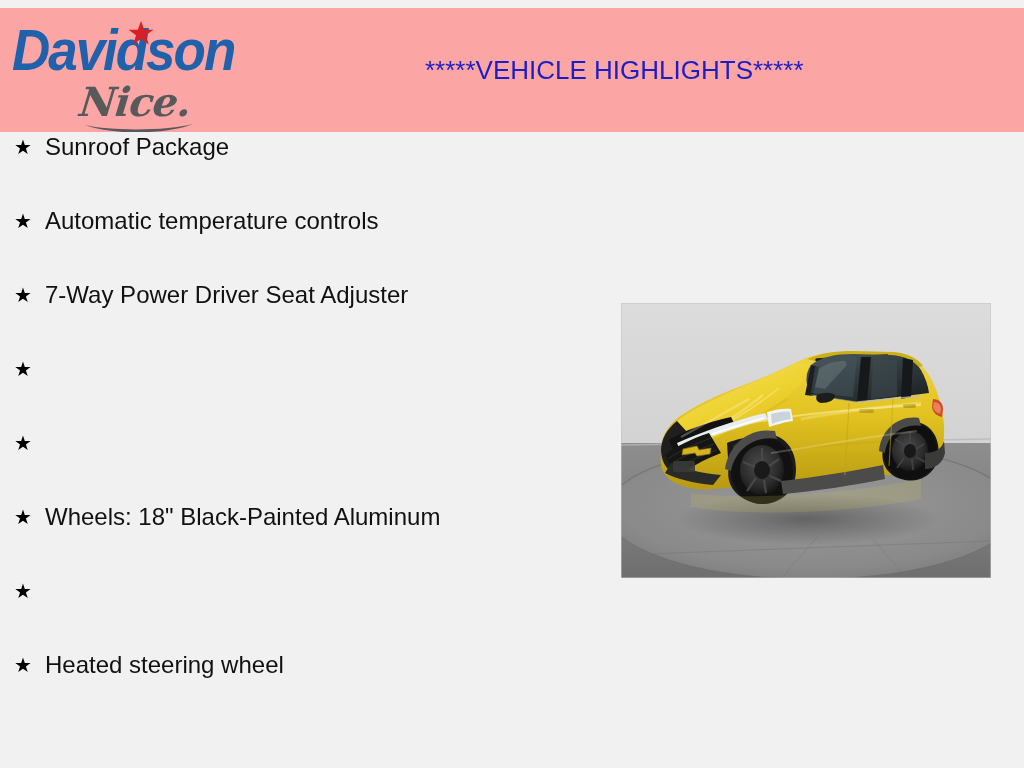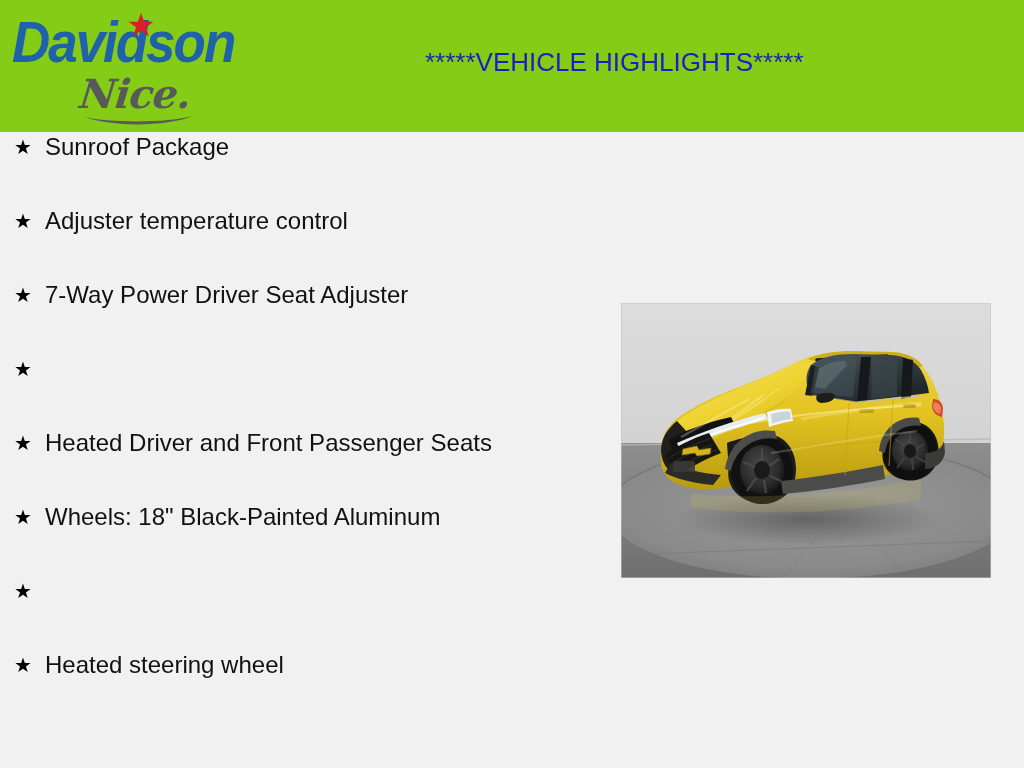--- a/index.html
+++ b/index.html
@@ -20,24 +20,24 @@
     position: relative;
     width: 1024px;
     height: 768px;
     background: #f1f1f1;
   }
 
   
   .header {
     position: absolute;
     left: 0;
-    top: 0;
+    top: 8px;
     width: 1024px;
     height: 132px;
-    background: #84cc16;
+    background: #fca5a5;
     box-sizing: border-box;
   }
 
   .logo {
     position: absolute;
     left: 10px;
     top: 4px;
     width: 260px;
     height: 124px;
   }
@@ -195,32 +195,31 @@
 
   <div class="body-area">
 
     <ul class="highlights-list">
       <li class="highlight-item">
         <span class="highlight-bullet">★</span>
         <span class="highlight-text">Sunroof Package</span>
       </li>
       <li class="highlight-item">
         <span class="highlight-bullet">★</span>
-        <span class="highlight-text">Adjuster temperature control</span>
+        <span class="highlight-text">Automatic temperature controls</span>
       </li>
       <li class="highlight-item">
         <span class="highlight-bullet">★</span>
         <span class="highlight-text">7-Way Power Driver Seat Adjuster</span>
       </li>
       <li class="highlight-item">
         <span class="highlight-bullet">★</span>
       </li>
       <li class="highlight-item">
         <span class="highlight-bullet">★</span>
-        <span class="highlight-text">Heated Driver and Front Passenger Seats</span>
       </li>
       <li class="highlight-item">
         <span class="highlight-bullet">★</span>
         <span class="highlight-text">Wheels: 18" Black-Painted Aluminum</span>
       </li>
       <li class="highlight-item">
         <span class="highlight-bullet">★</span>
       </li>
       <li class="highlight-item">
         <span class="highlight-bullet">★</span>

